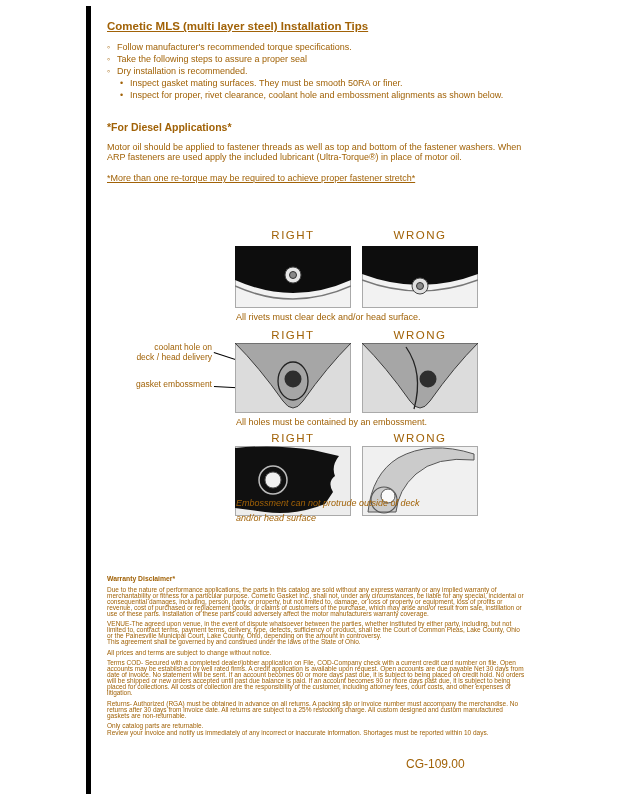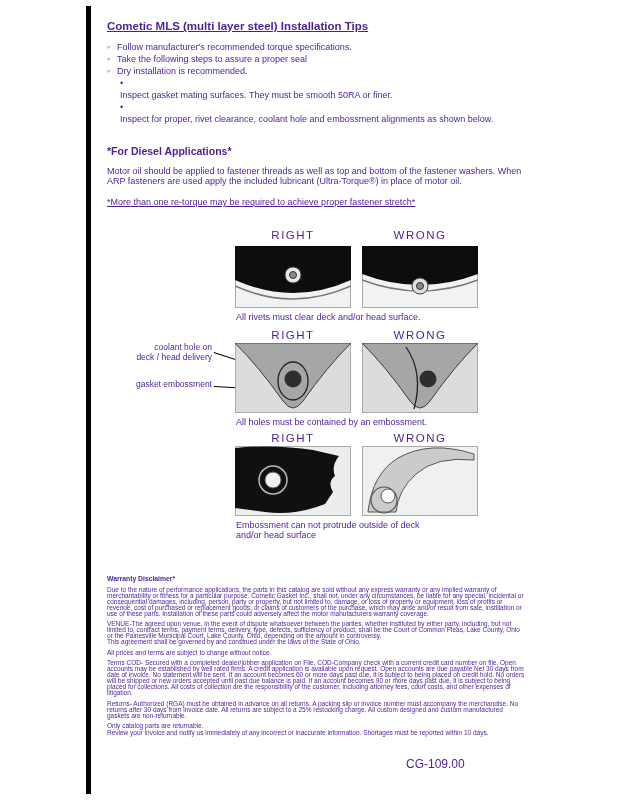--- a/index.html
+++ b/index.html
@@ -1,25 +1,25 @@
 <!DOCTYPE html>
 <html><head>
 <meta charset="utf-8">
 <style>
   html,body{margin:0;padding:0;background:#9a9a9a;}
   .page{position:relative;width:618px;height:800px;background:#ffffff;margin:0 auto;
-        font-family:"Liberation Sans",sans-serif;color:#4c1d95;overflow:hidden;}
+        font-family:"Liberation Sans",sans-serif;color:#a16207;overflow:hidden;}
   .left-rule{position:absolute;left:86px;top:6px;width:5px;height:788px;background:#000;}
   .content{position:absolute;left:107px;top:20px;width:418px;}
   .title{font-size:11.5px;font-weight:bold;text-decoration:underline;margin:0 0 9px 0;}
   .b-row{display:flex;font-size:9px;line-height:12px;}
   .b-row .mk{width:10px;flex:0 0 10px;}
   .mk-open::before{content:"◦";}
   .mk-dot::before{content:"•";}
-  .sub{margin-left:13px;flex-direction:column;}
+  .sub{margin-left:13px;}
   .diesel-heading{font-size:10.5px;font-weight:bold;margin-top:20px;}
   .para{font-size:9px;line-height:10px;margin-top:9px;}
   .note{font-size:9px;margin-top:11px;text-decoration:underline;}
   .abs{position:absolute;}
   .dg-label{font-size:11.5px;letter-spacing:1.5px;text-align:center;width:116px;}
   .dg-caption{font-size:9px;}
   .preline{white-space:pre-line;}
   .side-label{font-size:8.5px;line-height:10px;text-align:right;width:100px;}
   .pline{position:absolute;border-top:1px solid #000;transform-origin:0 0;height:0;}
   .panel{position:absolute;width:116px;}
@@ -128,21 +128,21 @@
     </svg>
   </div>
   <div class="panel" style="left:362px;top:446px;">
     <svg width="116" height="70" viewBox="0 0 116 70">
       <rect x="0.5" y="0.5" width="115" height="69" fill="#f0f0f0" stroke="#aaaaaa"></rect>
       <path d="M6,66 Q10,28 36,12 Q68,-6 112,8 L112,14 Q74,10 54,28 Q36,44 34,66 Z" fill="#cbcbcb" stroke="#555555"></path>
       <circle cx="22" cy="54" r="13" fill="none" stroke="#555555" stroke-width="1.2"></circle>
       <circle cx="26" cy="50" r="7" fill="#fafafa" stroke="#555555"></circle>
     </svg>
   </div>
-  <div class="abs dg-caption preline" style="left:236px;top:520px;line-height:10px;">Embossment can not protrude outside of deck
+  <div class="abs dg-caption preline" style="left:236px;top:496px;line-height:15px;font-style:italic;">Embossment can not protrude outside of deck
 and/or head surface</div>
 
   <div class="warranty">
     <p class="w-head">Warranty Disclaimer*</p>
     <p class="preline">Due to the nature of performance applications, the parts in this catalog are sold without any express warranty or any implied warranty of merchantability or fitness for a particular purpose.  Cometic Gasket Inc., shall not, under any circumstances, be liable for any special, incidental or consequential damages, including, person, party or property, but not limited to, damage, or loss of property or equipment, loss of profits or revenue, cost of purchased or replacement goods, or claims of customers of the purchase, which may arise and/or result from sale, instillation or use of these parts.  Installation of these parts could adversely affect the motor manufacturers warranty coverage.</p>
     <p class="preline">VENUE-The agreed upon venue, in the event of dispute whatsoever between the parties, whether instituted by either party, including, but not limited to, contract terms, payment terms, delivery, type, defects, sufficiency of product, shall be the Court of Common Pleas, Lake County, Ohio or the Painesville Municipal Court, Lake County, Ohio, depending on the amount in controversy.
 This agreement shall be governed by and construed under the laws of the State of Ohio.</p>
     <p class="preline">All prices and terms are subject to change without notice.</p>
     <p class="preline">Terms COD- Secured with a completed dealer/jobber application on File, COD-Company check with a current credit card number on file.  Open accounts may be established by well rated firms.  A credit application is available upon request.  Open accounts are due payable Net 30 days from date of invoice.  No statement will be sent.  If an account becomes 60 or more days past due, it is subject to being placed on credit hold.  No orders will be shipped or new orders accepted until past due balance is paid.  If an account becomes 90 or more days past due, it is subject to being placed for collections.  All costs of collection are the responsibility of the customer, including attorney fees, court costs, and other expenses of litigation.</p>
     <p class="preline">Returns- Authorized (RGA) must be obtained in advance on all returns.  A packing slip or invoice number must accompany the merchandise.  No returns after 30 days from invoice date.  All returns are subject to a 25% restocking charge.  All custom designed and custom manufactured gaskets are non-returnable.</p>

